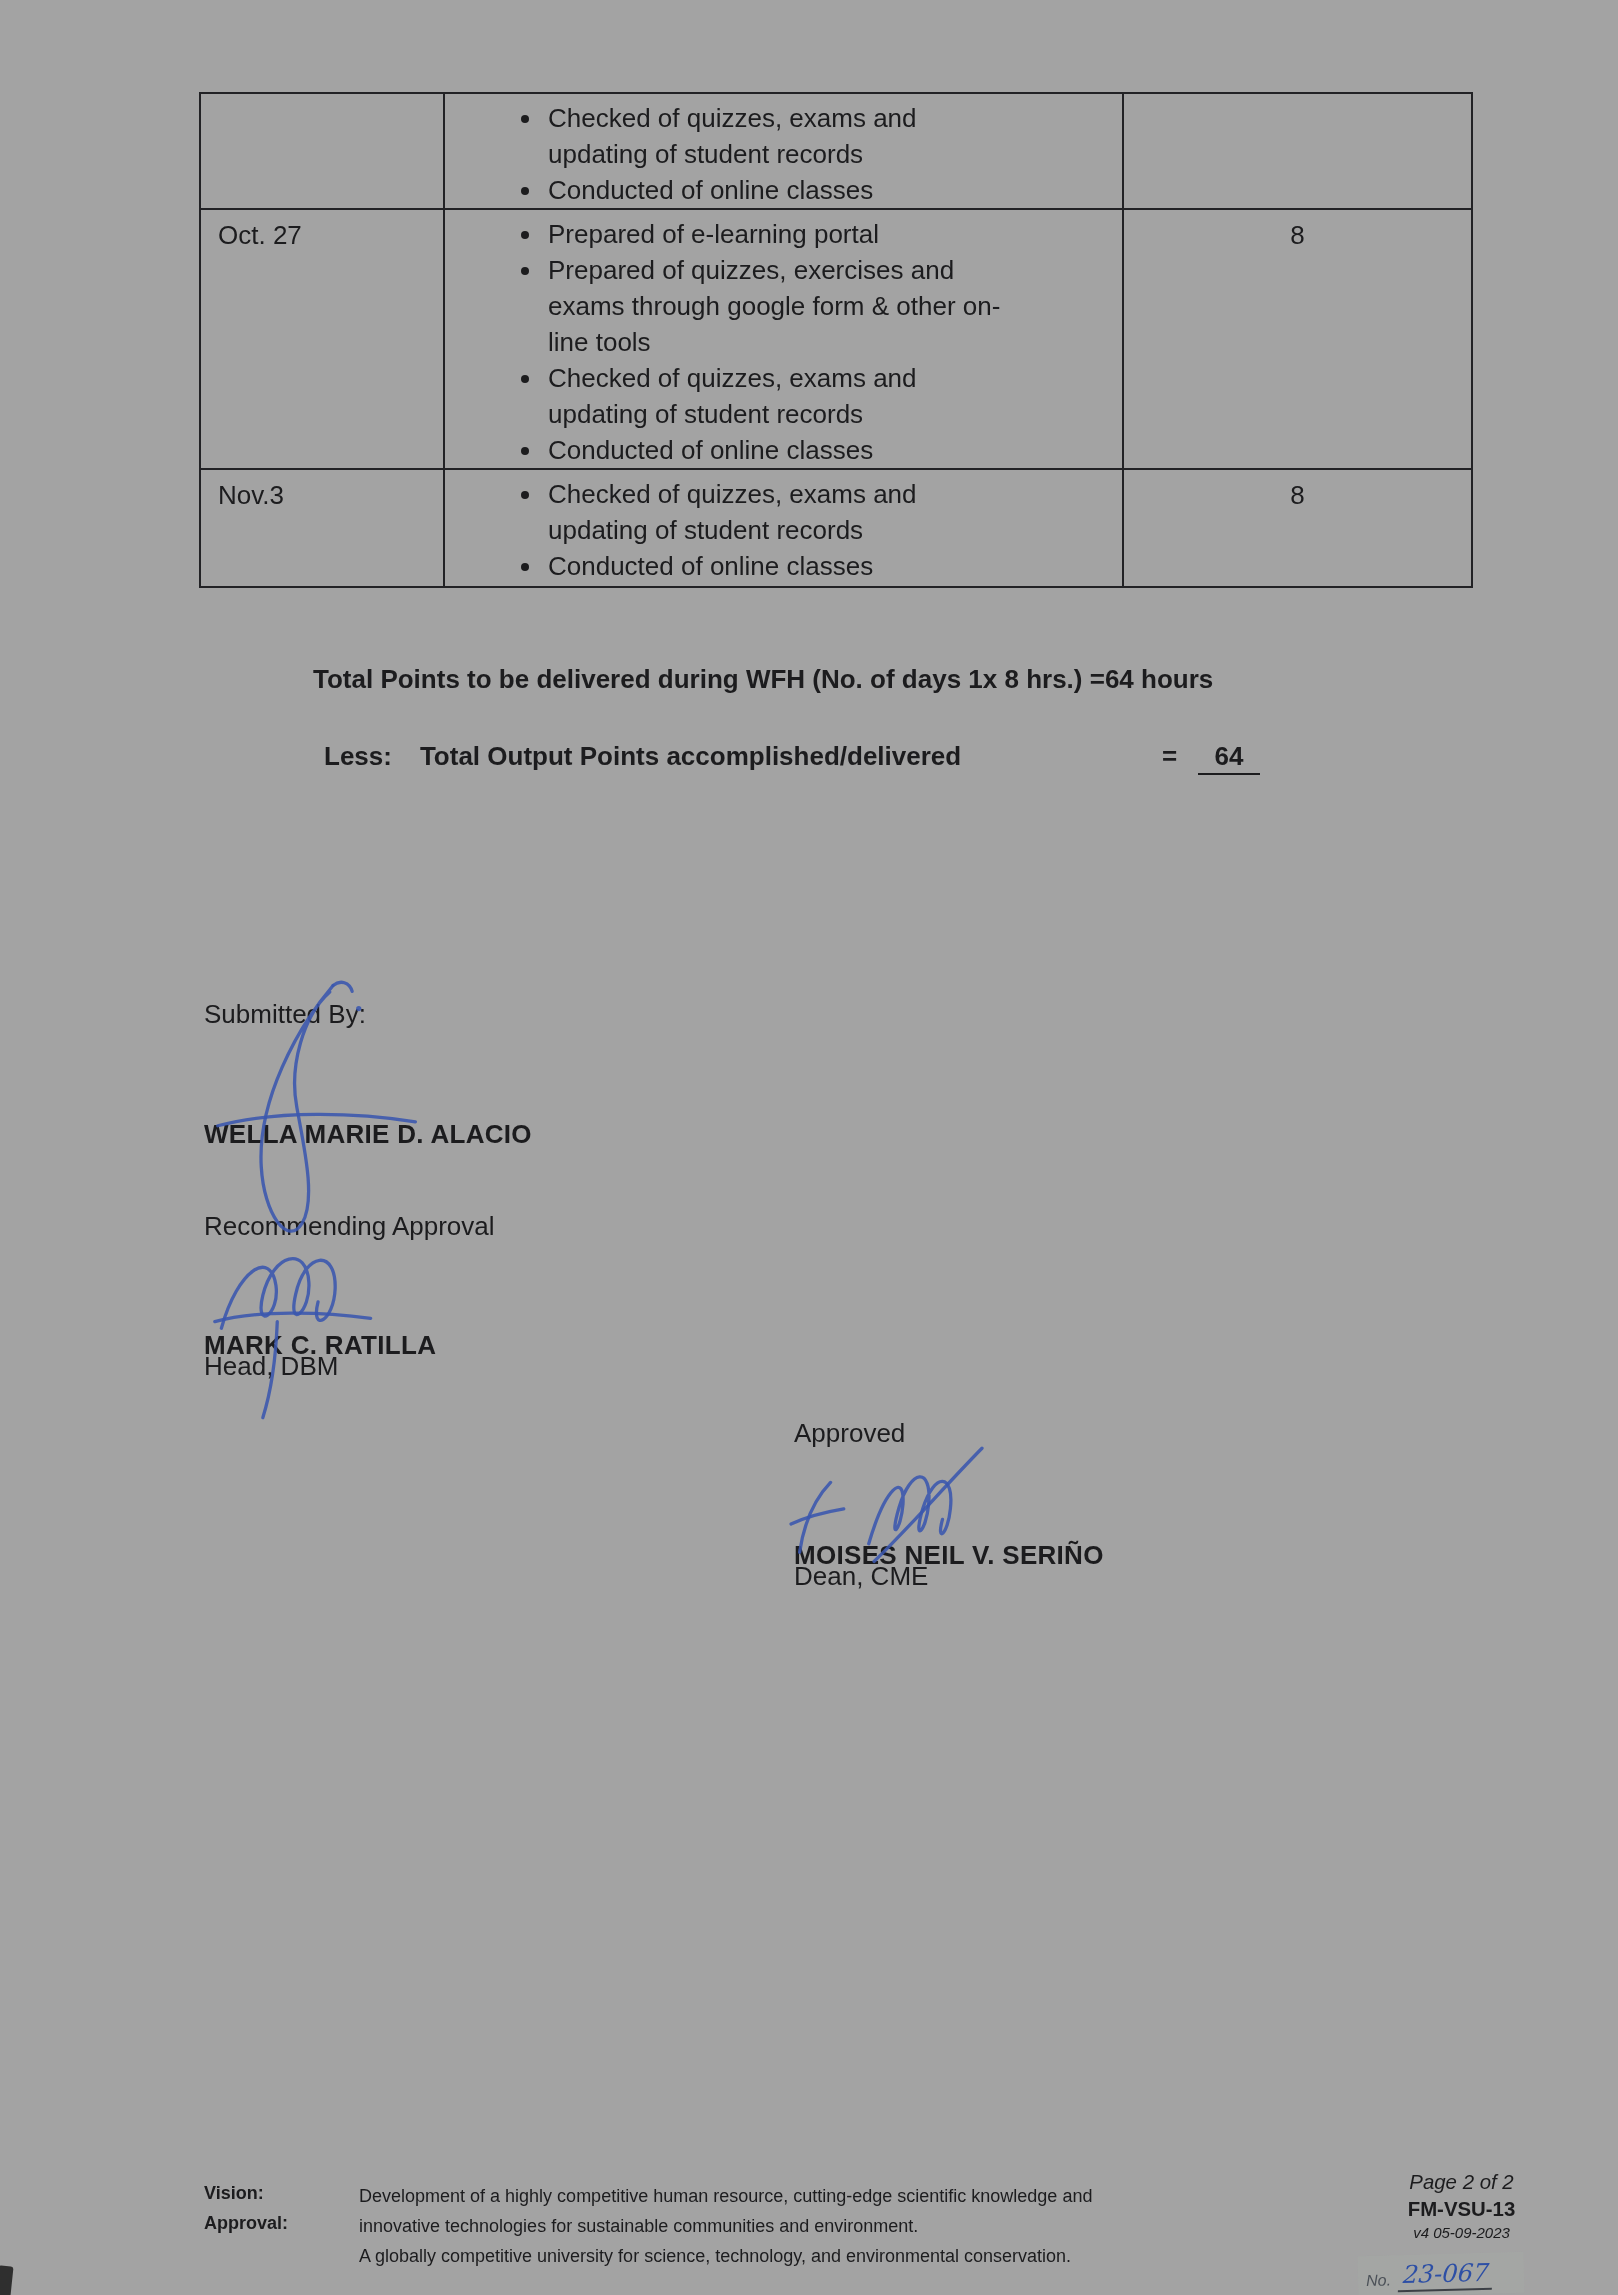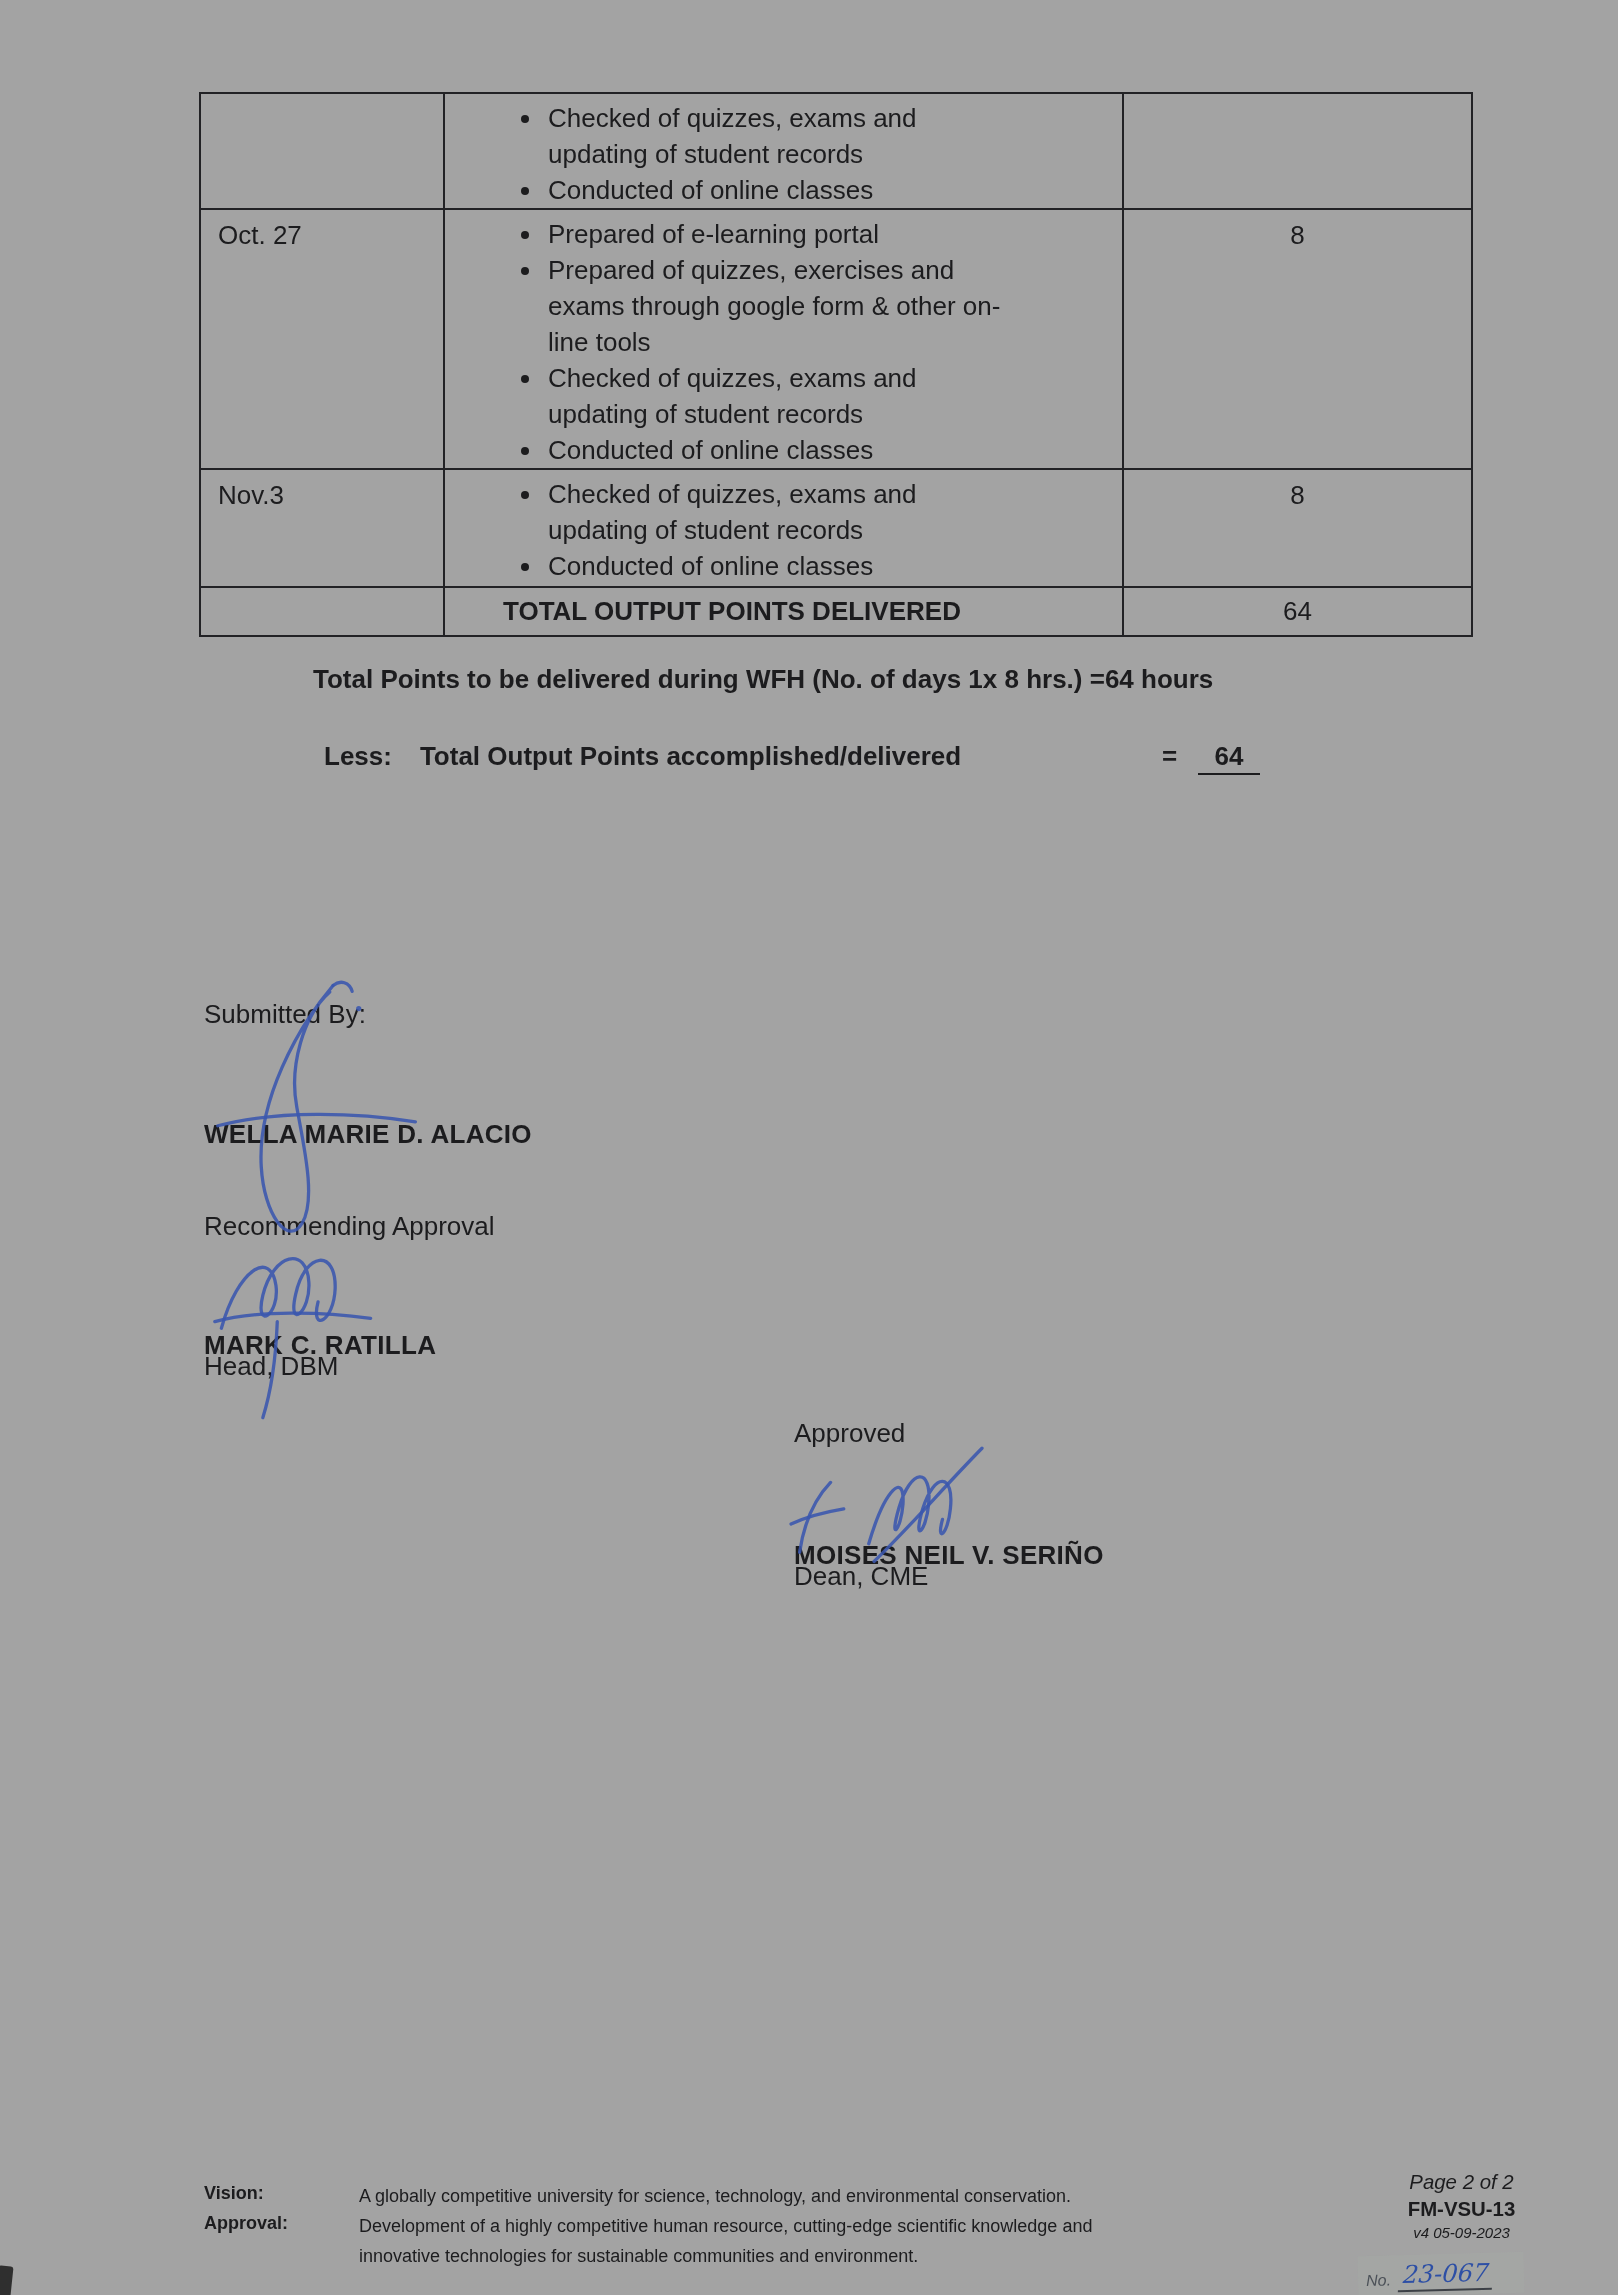--- a/index.html
+++ b/index.html
@@ -160,25 +160,20 @@
       <tr class="r2">
         <td class="date">Nov.3</td>
         <td class="acts">
           <ul class="acts-list">
             <li>Checked of quizzes, exams and updating of student records</li>
             <li>Conducted of online classes</li>
           </ul>
         </td>
         <td class="pts">8</td>
       </tr>
-      <tr class="total-row">
-        <td class="date"></td>
-        <td class="total-label">TOTAL OUTPUT POINTS DELIVERED</td>
-        <td class="pts total-val">64</td>
-      </tr>
     </tbody>
   </table>
 
   <div id="sum1" class="sum-line">Total Points to be delivered during WFH (No. of days 1x 8 hrs.) =64 hours</div>
 
   <div id="sum2" class="sum-line">
     <span class="less-label">Less:</span><span class="less-text">Total Output Points accomplished/delivered</span>
     <span class="eq">=</span>
     <span class="u-val">64</span>
   </div>
@@ -211,22 +206,22 @@
   <svg id="sigC" class="sig-svg" width="237" height="145" viewBox="0 0 360 220">
     <path class="ink" d="M45 178 C 52 130, 70 95, 92 72"></path>
     <path class="ink" d="M32 135 C 60 122, 88 116, 112 112"></path>
     <path class="ink" d="M150 165 C 175 80, 205 55, 202 105 C 199 145, 180 165, 196 110 C 214 50, 246 48, 241 105 C 237 148, 216 166, 232 112 C 250 55, 280 58, 274 112 C 270 152, 252 165, 262 128"></path>
     <path class="ink" d="M158 192 C 210 142, 265 78, 322 20"></path>
   </svg>
 
   <div id="vision-label" class="foot-label">Vision:</div>
   <div id="mission-label" class="foot-label">Approval:</div>
   <div class="foot-text">
+    <p>Development of a highly competitive human resource, cutting-edge scientific knowledge and innovative technologies for sustainable communities and environment.</p>
     <p>A globally competitive university for science, technology, and environmental conservation.</p>
-    <p>Development of a highly competitive human resource, cutting-edge scientific knowledge and innovative technologies for sustainable communities and environment.</p>
   </div>
 
   <div class="form-meta">
     <p class="page-num">Page 2 of 2</p>
     <p class="form-code">FM-VSU-13</p>
     <p class="form-ver">v4 05-09-2023</p>
   </div>
 
   <div class="stamp">
     <span class="stamp-no">No.</span>

